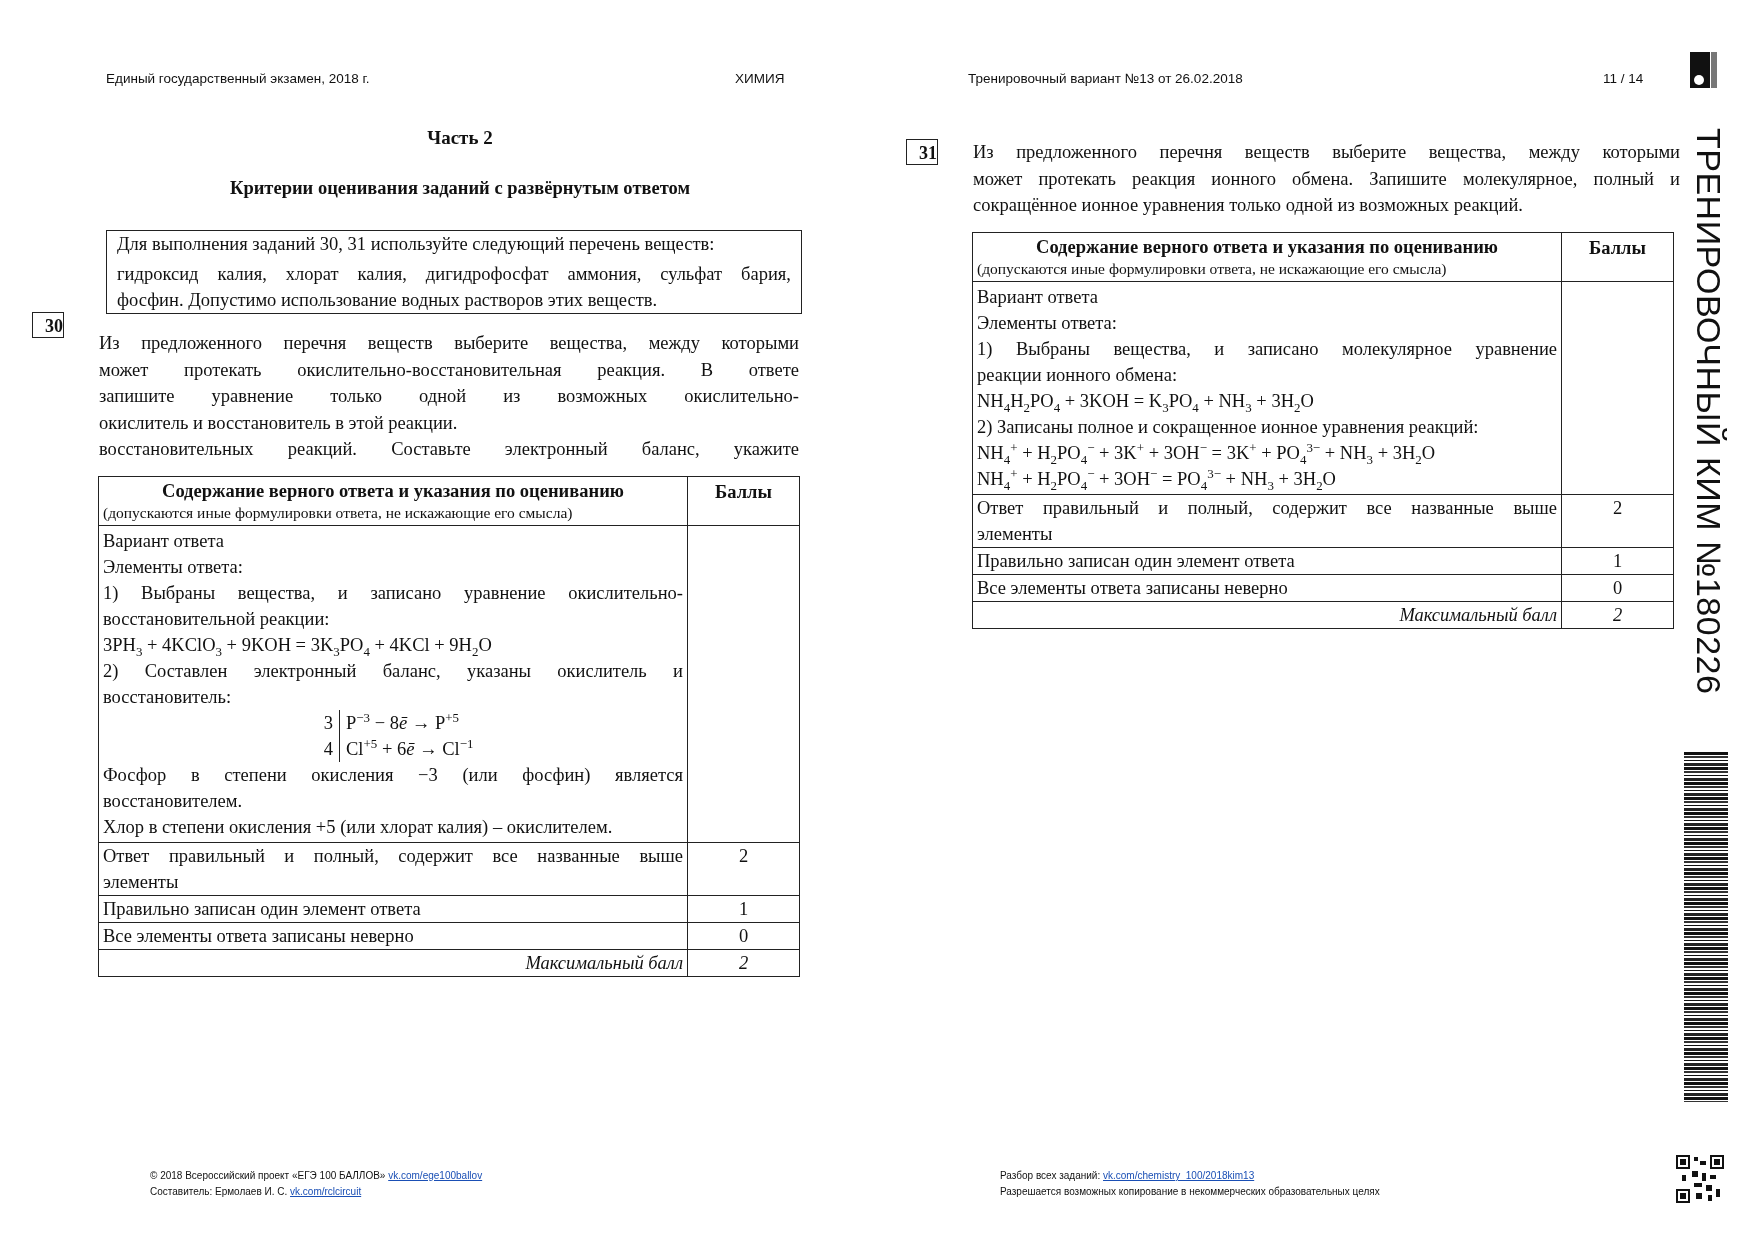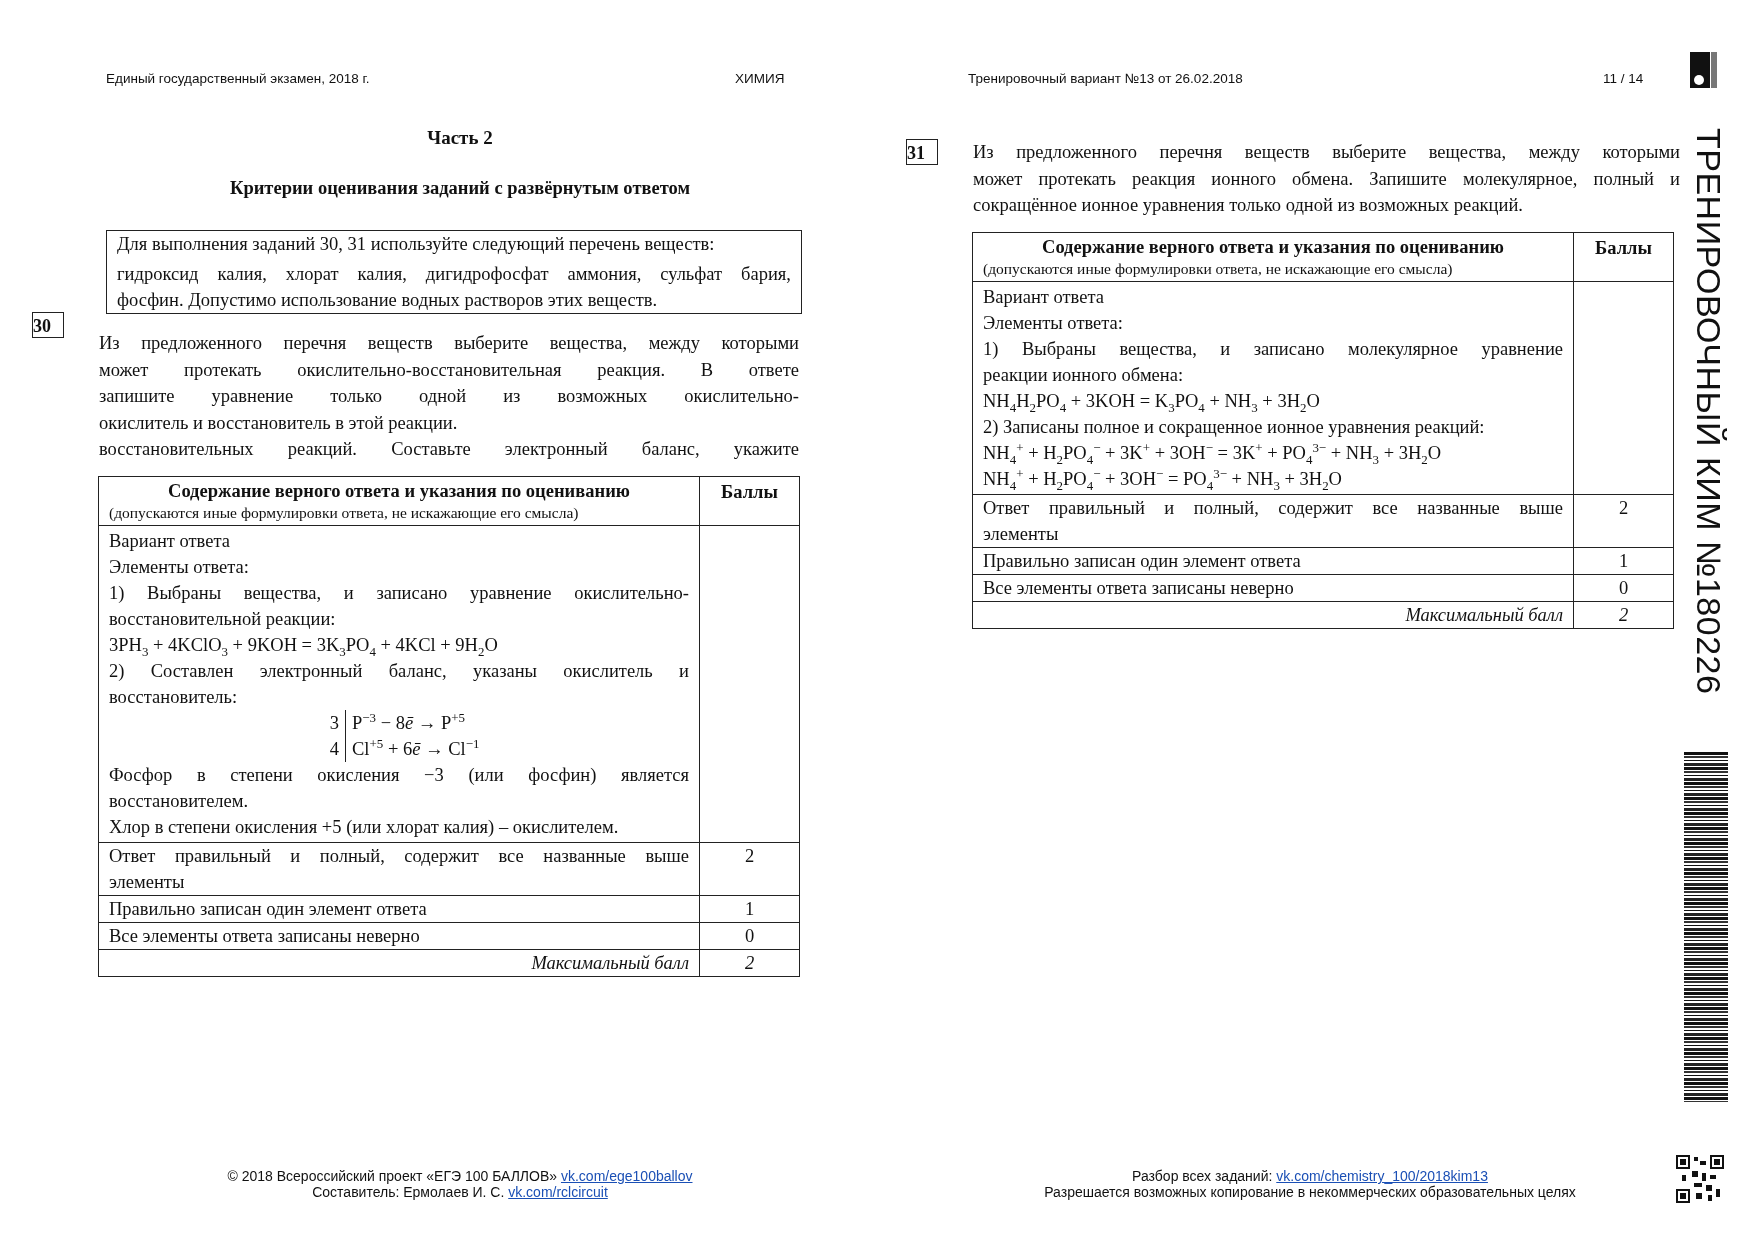--- a/index.html
+++ b/index.html
@@ -9,42 +9,42 @@
   .abs { position: absolute; }
 
   .hdr { font-size: 13.5px; top: 71px; }
   .part-title { left: 100px; width: 720px; text-align: center; top: 127px; font-weight: bold; font-size: 19px; }
   .crit-title { left: 100px; width: 720px; text-align: center; top: 178px; font-weight: bold; font-size: 18.5px; }
 
   .notice { left: 106px; top: 230px; width: 696px; height: 84px; border: 1.5px solid #222; padding: 0 10px; box-sizing: border-box; font-size: 18.5px; line-height: 26px; }
   .notice .l1 { display: block; padding-top: 0px; text-align: justify; }
   .notice .l2 { display: block; text-align: justify; text-align-last: justify; margin-top: 4px; }
 
-  .qnum { width: 32px; height: 26px; border: 1.5px solid #222; text-align: left; font-weight: bold; font-size: 18px; line-height: 26px; box-sizing: border-box; }
+  .qnum { width: 32px; height: 26px; border: 1.5px solid #222; text-align: right; font-weight: bold; font-size: 18px; line-height: 26px; box-sizing: border-box; }
   .qtext { font-size: 18.5px; line-height: 26.5px; text-align: justify; }
   .qtext span.line { display: block; text-align: justify; text-align-last: justify; }
   .qtext span.line.last { text-align-last: left; }
 
   table.crit { border-collapse: collapse; font-size: 18.5px; }
-  table.crit td { border: 1.5px solid #222; vertical-align: top; padding: 0 10px; line-height: 26px; }
+  table.crit td { border: 1.5px solid #222; vertical-align: top; padding: 0 4px; line-height: 26px; }
   table.crit td.pts { text-align: center; }
   .th-main { text-align: center; font-weight: bold; display: block; line-height: 24px; padding-top: 2px; }
   .th-sub { text-align: left; display: block; font-size: 15.5px; line-height: 20px; padding-bottom: 2px; }
   .th-pts { text-align: center; font-weight: bold; display: block; padding-top: 2px; }
   .jl { display: block; text-align: justify; text-align-last: justify; }
   .ll { display: block; }
   .max { text-align: right; font-style: italic; }
   .maxp { font-style: italic; }
   sub, sup { font-size: 70%; line-height: 0; }
 
   .balance { margin-left: 210px; display: flex; }
   .balance .coef { width: 20px; text-align: right; padding-right: 6px; }
   .balance .bar { border-left: 1.5px solid #222; padding-left: 6px; }
 
-  .footer { font-size: 14px; text-align: center; line-height: 16px; }
+  .footer { font-size: 10px; text-align: left; line-height: 16px; }
   .footer a { color: #1a4fb5; text-decoration: underline; }
 
   .vert-title { left: 1690px; top: 128px; width: 40px; height: 600px; }
   .vert-title span { display: block; transform: rotate(90deg); transform-origin: left top; position: absolute; left: 38px; top: 0; white-space: nowrap; font-size: 34px; letter-spacing: 0.5px; }
   .corner-mark { left: 1690px; top: 52px; width: 30px; height: 38px; }
   .barcode { left: 1684px; top: 752px; width: 44px; height: 350px;
     background: repeating-linear-gradient(180deg, #111 0px, #111 3px, #fff 3px, #fff 4px, #333 4px, #333 6px, #fff 6px, #fff 8px, #111 8px, #111 9px, #fff 9px, #fff 11px, #222 11px, #222 14px, #fff 14px, #fff 15px); }
   .qr { left: 1676px; top: 1155px; width: 48px; height: 48px; }
 </style>
 </head>

